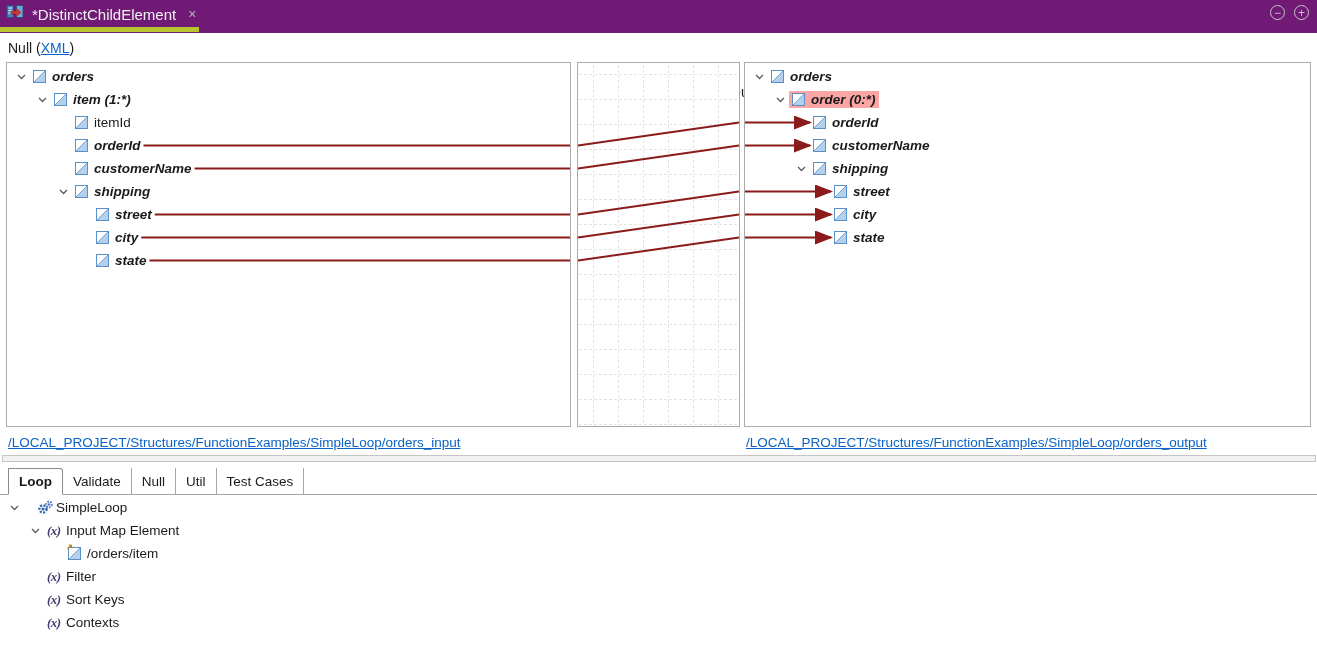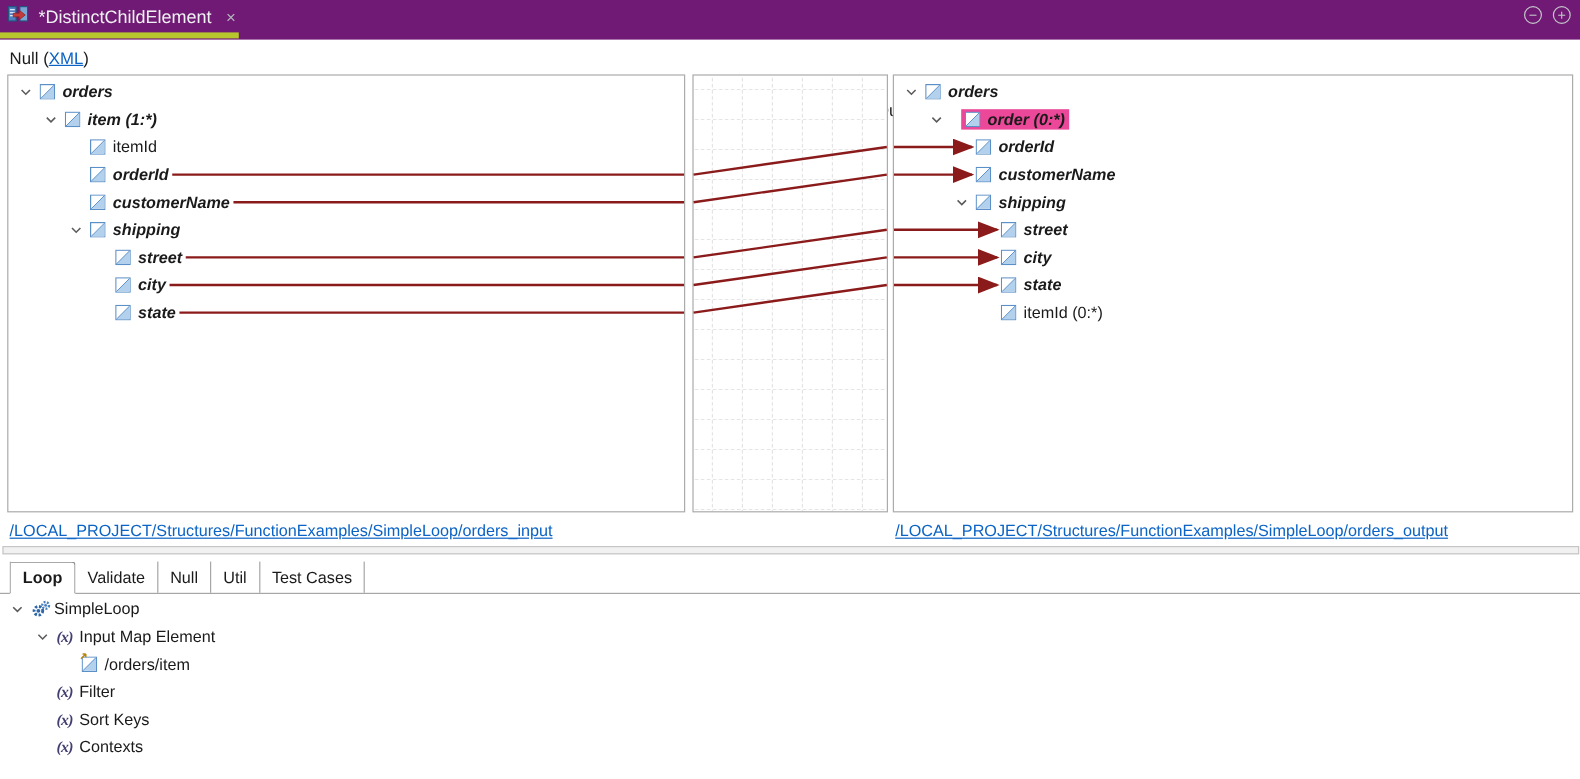--- a/index.html
+++ b/index.html
@@ -258,21 +258,21 @@
             </span>
             <span class="nlabel mapped">orders</span>
           </span>
         </div>
         <div class="trow" style="padding-left: 27px;">
           <span class="chev">
             <svg width="9" height="6" viewBox="0 0 9 6">
               <polyline points="1,1 4.5,4.5 8,1" fill="none" stroke="#5a5a5a" stroke-width="1.3"></polyline>
             </svg>
           </span>
-          <span class="nwrap sel" style="background: #ec4899; margin-left: 12px;">
+          <span class="nwrap sel" style="background: #fca5a5;">
             <span class="icon-slot">
               <svg width="13" height="13" viewBox="0 0 13 13">
                 <rect x="0.5" y="0.5" width="12" height="12" fill="#ffffff" stroke="#5b8fc7"></rect>
                 <polygon points="1,12 12,1 12,12" fill="#b3d1ec"></polygon>
                 <line x1="1" y1="12" x2="12" y2="1" stroke="#5b8fc7" stroke-width="0.8"></line>
               </svg>
             </span>
             <span class="nlabel mapped">order (0:*)</span>
           </span>
         </div>
@@ -349,33 +349,20 @@
           <span class="chev"></span>
           <span class="nwrap">
             <span class="icon-slot">
               <svg width="13" height="13" viewBox="0 0 13 13">
                 <rect x="0.5" y="0.5" width="12" height="12" fill="#ffffff" stroke="#5b8fc7"></rect>
                 <polygon points="1,12 12,1 12,12" fill="#b3d1ec"></polygon>
                 <line x1="1" y1="12" x2="12" y2="1" stroke="#5b8fc7" stroke-width="0.8"></line>
               </svg>
             </span>
             <span class="nlabel mapped">state</span>
-          </span>
-        </div>
-        <div class="trow" style="padding-left: 69px;">
-          <span class="chev"></span>
-          <span class="nwrap">
-            <span class="icon-slot">
-              <svg width="13" height="13" viewBox="0 0 13 13">
-                <rect x="0.5" y="0.5" width="12" height="12" fill="#ffffff" stroke="#5b8fc7"></rect>
-                <polygon points="1,12 12,1 12,12" fill="#b3d1ec"></polygon>
-                <line x1="1" y1="12" x2="12" y2="1" stroke="#5b8fc7" stroke-width="0.8"></line>
-              </svg>
-            </span>
-            <span class="nlabel">itemId (0:*)</span>
           </span>
         </div>
       </div>
   </div>
 
   <svg class="overlay" id="overlay">
     <defs>
       <marker id="arrowhead" markerWidth="9" markerHeight="8" refX="8" refY="3.5" orient="auto">
         <polygon points="0 0, 9 3.5, 0 7" fill="#8b1b1b"></polygon>
       </marker>
@@ -404,21 +391,21 @@
 
   <div class="tabs2">
     <div class="tab2 active">Loop</div>
     <div class="tab2">Validate</div>
     <div class="tab2">Null</div>
     <div class="tab2">Util</div>
     <div class="tab2">Test Cases</div>
   </div>
 
   <div class="btree" id="bottomTree">
-      <div class="trow" style="padding-left: 6px;">
+      <div class="trow" style="padding-left: 6px; gap: 11px;">
         <span class="chev">
           <svg width="9" height="6" viewBox="0 0 9 6">
             <polyline points="1,1 4.5,4.5 8,1" fill="none" stroke="#5a5a5a" stroke-width="1.3"></polyline>
           </svg>
         </span>
         <span class="nwrap">
           <span class="icon-slot">
             <svg width="17" height="15" viewBox="0 0 17 15">
               <circle cx="6" cy="9" r="3.6" fill="none" stroke="#2f66a8" stroke-width="2.4" stroke-dasharray="2,1.4"></circle>
               <circle cx="6" cy="9" r="1.6" fill="#2f66a8"></circle>

